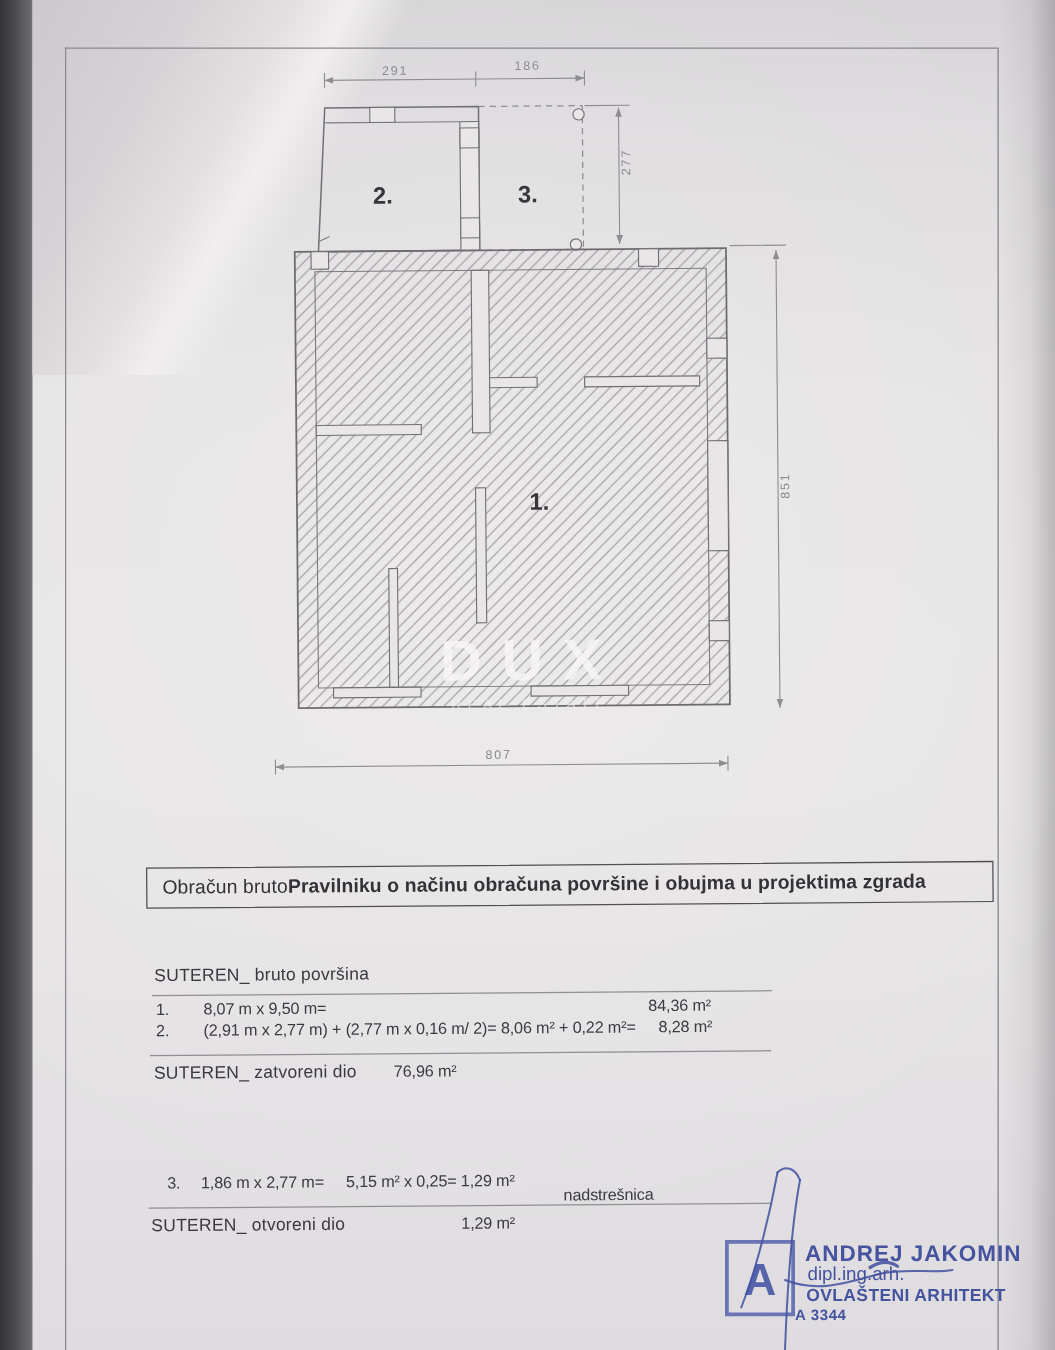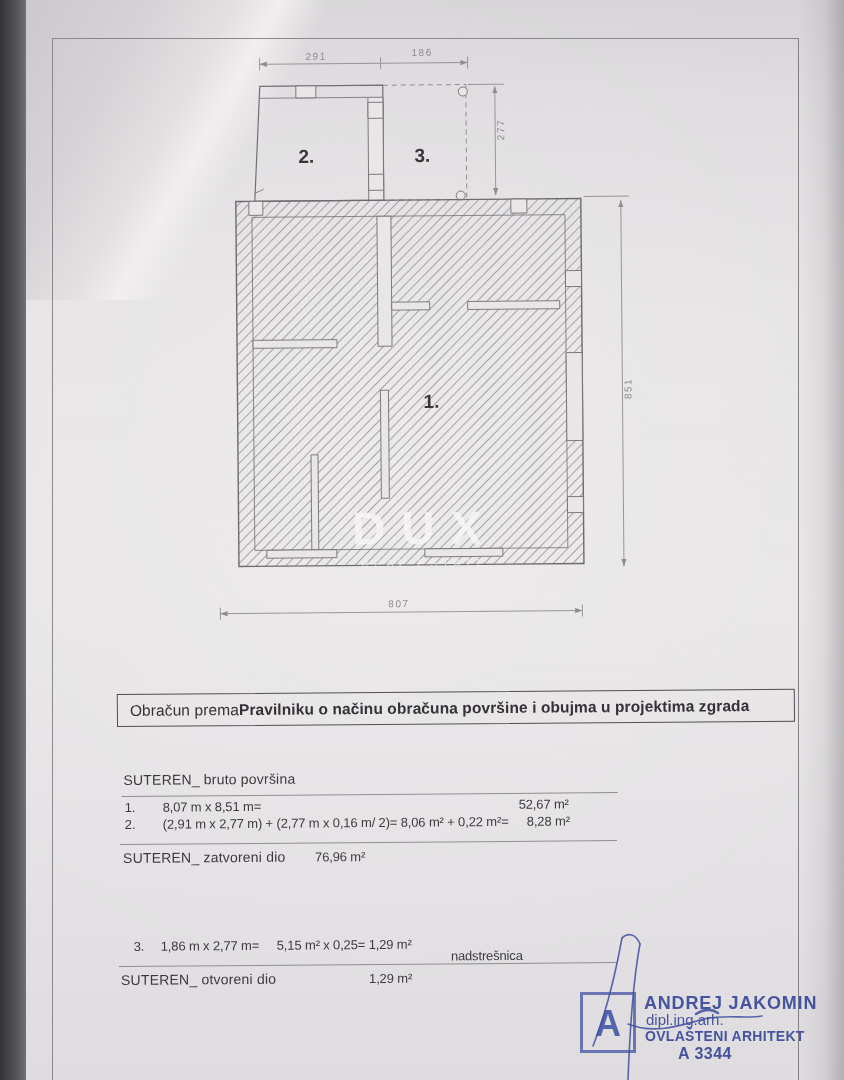--- a/index.html
+++ b/index.html
@@ -140,31 +140,31 @@
 
     <g>
       <text x="253" y="504" text-anchor="middle" font-size="46" font-weight="bold" letter-spacing="16" fill="#f7f5f6" opacity="0.85">DUX</text>
       <text x="253" y="527" text-anchor="middle" font-size="11" letter-spacing="5" fill="#f3f1f2" opacity="0.65">REAL ESTATE</text>
     </g>
   </svg>
 
   <div class="content">
 
     <div class="stmt">
-      <span>Obračun prema </span>
+      <span>Obračun bruto </span>
         <strong>Pravilniku o načinu obračuna površine i obujma u projektima zgrada</strong>
     </div>
 
     <div class="abs sec-title" style="left:124px;top:772px;">SUTEREN_ bruto površina</div>
     <div class="rule" style="left:122px;top:796px;width:496px;"></div>
 
     <div>
       <span class="abs calc" style="left:125px;top:800px;">1.</span>
-      <span class="abs calc" style="left:163px;top:800px;">8,07 m x 8,51 m=</span>
-      <span class="abs calc" style="left:519px;top:800px;">52,67 m²</span>
+      <span class="abs calc" style="left:163px;top:800px;">8,07 m x 9,50 m=</span>
+      <span class="abs calc" style="left:519px;top:800px;">84,36 m²</span>
     </div>
     <div>
       <span class="abs calc" style="left:125px;top:817px;">2.</span>
       <span class="abs calc" style="left:163px;top:817px;">(2,91 m x 2,77 m) + (2,77 m x 0,16 m/ 2)= 8,06 m² + 0,22 m²=</span>
       <span class="abs calc" style="left:527px;top:817px;">8,28 m²</span>
     </div>
 
     <div class="rule" style="left:120px;top:844px;width:497px;"></div>
     <div class="abs sec-title" style="left:123px;top:850px;">SUTEREN_ zatvoreni dio</div>
     <div class="abs calc" style="left:315px;top:851px;">76,96 m²</div>
@@ -191,14 +191,14 @@
       <path d="M66,12 c6,-6 14,-4 18,6"></path>
       <path d="M84,18 c-6,32 -10,82 -12,136"></path>
       <path d="M72,98 C100,109 125,99 148,93 C170,88 190,93 206,90"></path>
       <path d="M140,88 c8,-5 16,-5 22,-1" stroke-width="2.6"></path>
     </g>
   </svg>
 
   <div class="abs blue" style="left:644px;top:993px;font-size:18px;font-weight:bold;letter-spacing:.8px;">ANDREJ JAKOMIN</div>
   <div class="abs blue" style="left:646px;top:1011px;font-size:15px;">dipl.ing.arh.</div>
   <div class="abs blue" style="left:645px;top:1028px;font-size:14px;font-weight:bold;letter-spacing:.3px;">OVLAŠTENI ARHITEKT</div>
-  <div class="abs blue" style="left:678px;top:1045px;font-size:16px;font-weight:bold;letter-spacing:.5px;">A 3344</div>
+  <div class="abs blue" style="left:636px;top:1045px;font-size:12px;font-weight:bold;letter-spacing:.5px;">A 3344</div>
 </div>
 
 </body></html>

